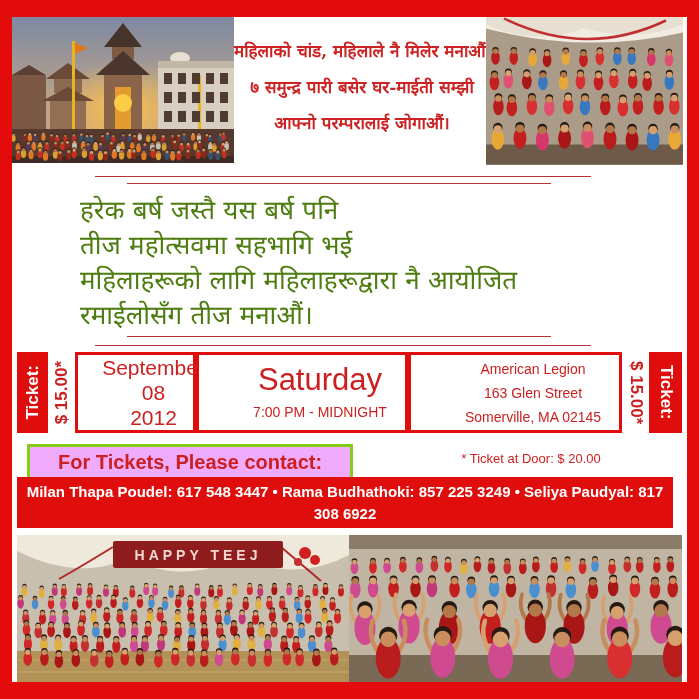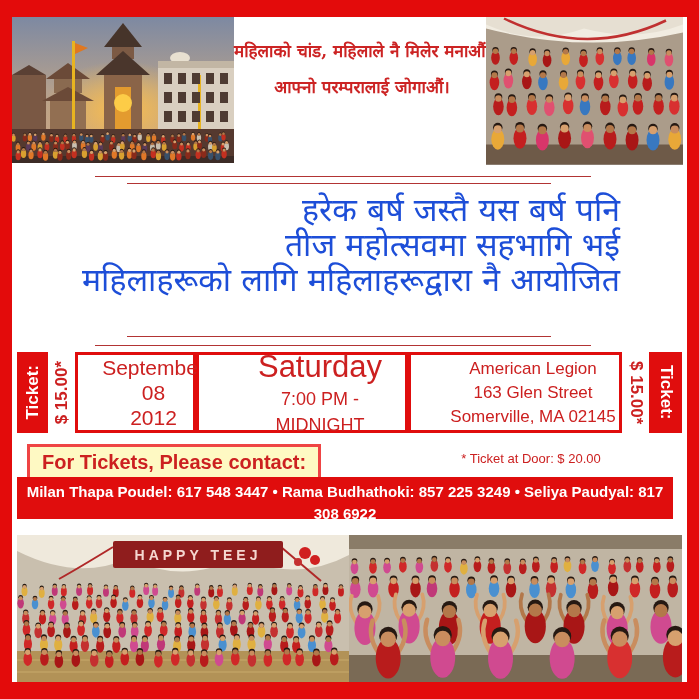--- a/index.html
+++ b/index.html
@@ -16,54 +16,54 @@
   .photo svg{display:block;width:100%;height:100%;}
 
   .slogan{
     position:absolute;left:234px;top:33px;width:256px;height:120px;
     color:#cc2424;text-align:center;font-size:17px;line-height:36px;
     font-family:"DejaVu Serif",serif;font-weight:bold;white-space:nowrap;
   }
   .rule{position:absolute;height:0;border-top:1px solid #b23434;}
   .message{
     position:absolute;left:80px;top:193px;width:540px;
-    color:#1d4ed8;text-align:right;font-size:32px;line-height:35px;
+    color:#4d7c0f;text-align:left;font-size:26px;line-height:35px;
     font-family:"DejaVu Serif",serif;white-space:nowrap;
   }
   .banner{
     position:absolute;left:17px;top:352px;width:665px;height:81px;
     background:#e00d0d;display:flex;align-items:stretch;box-sizing:border-box;
   }
   .vstrip{display:flex;align-items:center;justify-content:center;font-weight:bold;font-size:17px;}
   .vstrip.red{background:#e00d0d;color:#ffffff;}
   .vstrip.white{background:#ffffff;color:#cc2020;}
   .v-up{writing-mode:vertical-rl;transform:rotate(180deg);}
   .v-down{writing-mode:vertical-rl;}
   .wbox{
     background:#ffffff;color:#cc2020;margin:3px;display:flex;flex-direction:column;
     align-items:center;justify-content:center;text-align:center;box-sizing:border-box;padding-left:36px;
   }
   .wbox.date{width:115px;font-size:21px;line-height:25px;}
   .wbox.sat{width:206px;}
   .sat-day{font-size:31px;line-height:38px;}
-  .sat-time{font-size:18px;line-height:26px;}
-  .wbox.venue{flex:1;font-size:17px;line-height:24px;}
+  .sat-time{font-size:14px;line-height:26px;}
+  .wbox.venue{flex:1;font-size:14px;line-height:24px;}
   .w27{width:27px;}.w31{width:31px;}.w33{width:33px;}
 
   .fortickets{
-    position:absolute;left:27px;top:444px;height:26px;padding:2px 12px;
-    border:3px solid #ef4444;background:#fef9c3;color:#cc2020;
+    position:absolute;left:27px;top:444px;height:26px;padding:2px 28px;
+    border:3px solid #84cc16;background:#f0abfc;color:#cc2020;
     font-weight:bold;font-size:20px;line-height:26px;
   }
   .doornote{
     position:absolute;left:408px;top:447px;width:246px;text-align:center;
     color:#cc2020;font-size:13px;line-height:24px;
   }
   .contactband{
-    position:absolute;left:17px;top:477px;width:656px;height:42px;
+    position:absolute;left:17px;top:477px;width:656px;height:51px;
     background:#e00d0d;color:#ffffff;text-align:center;
     font-weight:bold;font-size:15px;line-height:22px;padding-top:4px;box-sizing:border-box;
   }
 </style>
 </head>
 <body>
 
 <div class="canvas">
 
   <div class="photo" style="left:12px;top:17px;width:222px;height:146px;">
@@ -387,20 +387,21 @@
         <circle cx="205.85541202866258" cy="134.2409794392558" r="1.9250000000000003" fill="#261912"></circle>
         <circle cx="205.85541202866258" cy="134.9559794392558" r="1.6500000000000001" fill="#d7a06e"></circle>
         <ellipse cx="212.10812889160968" cy="137.1183687702256" rx="2.64" ry="4.29" fill="#c43020"></ellipse>
         <circle cx="212.10812889160968" cy="132.3883687702256" r="1.9250000000000003" fill="#261912"></circle>
         <circle cx="212.10812889160968" cy="133.10336877022561" r="1.6500000000000001" fill="#c98d5e"></circle>
       </svg>
   </div>
 
   <div class="slogan">
     <div>महिलाको चांड, महिलाले नै मिलेर मनाऔं।</div>
+    <div>७ समुन्द्र पारी बसेर घर-माईती सम्झी</div>
     <div>आफ्नो परम्परालाई जोगाऔं।</div>
   </div>
 
   <div class="photo" style="left:486px;top:16px;width:197px;height:149px;">
     <svg id="svg-group" viewBox="0 0 197 148">
       <rect x="0" y="0" width="197" height="148" fill="#ab9c8a"></rect>
       <path d="M0,0 H197 V16 Q100,38 0,12 Z" fill="#f1ece1"></path>
       <path d="M0,0 H197 V8 Q150,26 98,12 Q48,30 0,8 Z" fill="#e6dfd2"></path>
       <path d="M18,2 Q100,42 180,4" stroke="#c03030" stroke-width="2.5" fill="none"></path>
       <rect x="0" y="128" width="197" height="20" fill="#6e5a48"></rect>
@@ -533,20 +534,21 @@
       </svg>
   </div>
 
   <div class="rule" style="left:95px;top:176px;width:496px;"></div>
   <div class="rule" style="left:127px;top:183px;width:424px;"></div>
 
   <div class="message">
     <div>हरेक बर्ष जस्तै यस बर्ष पनि</div>
     <div>तीज महोत्सवमा सहभागि भई</div>
     <div>महिलाहरूको लागि महिलाहरूद्वारा नै आयोजित</div>
+    <div>रमाईलोसँग तीज मनाऔं।</div>
   </div>
 
   <div class="rule" style="left:127px;top:336px;width:424px;"></div>
   <div class="rule" style="left:95px;top:345px;width:496px;"></div>
 
   <div class="banner">
     <div class="vstrip red w31">
       <span class="v-up">Ticket:</span>
     </div>
     <div class="vstrip white w27">

